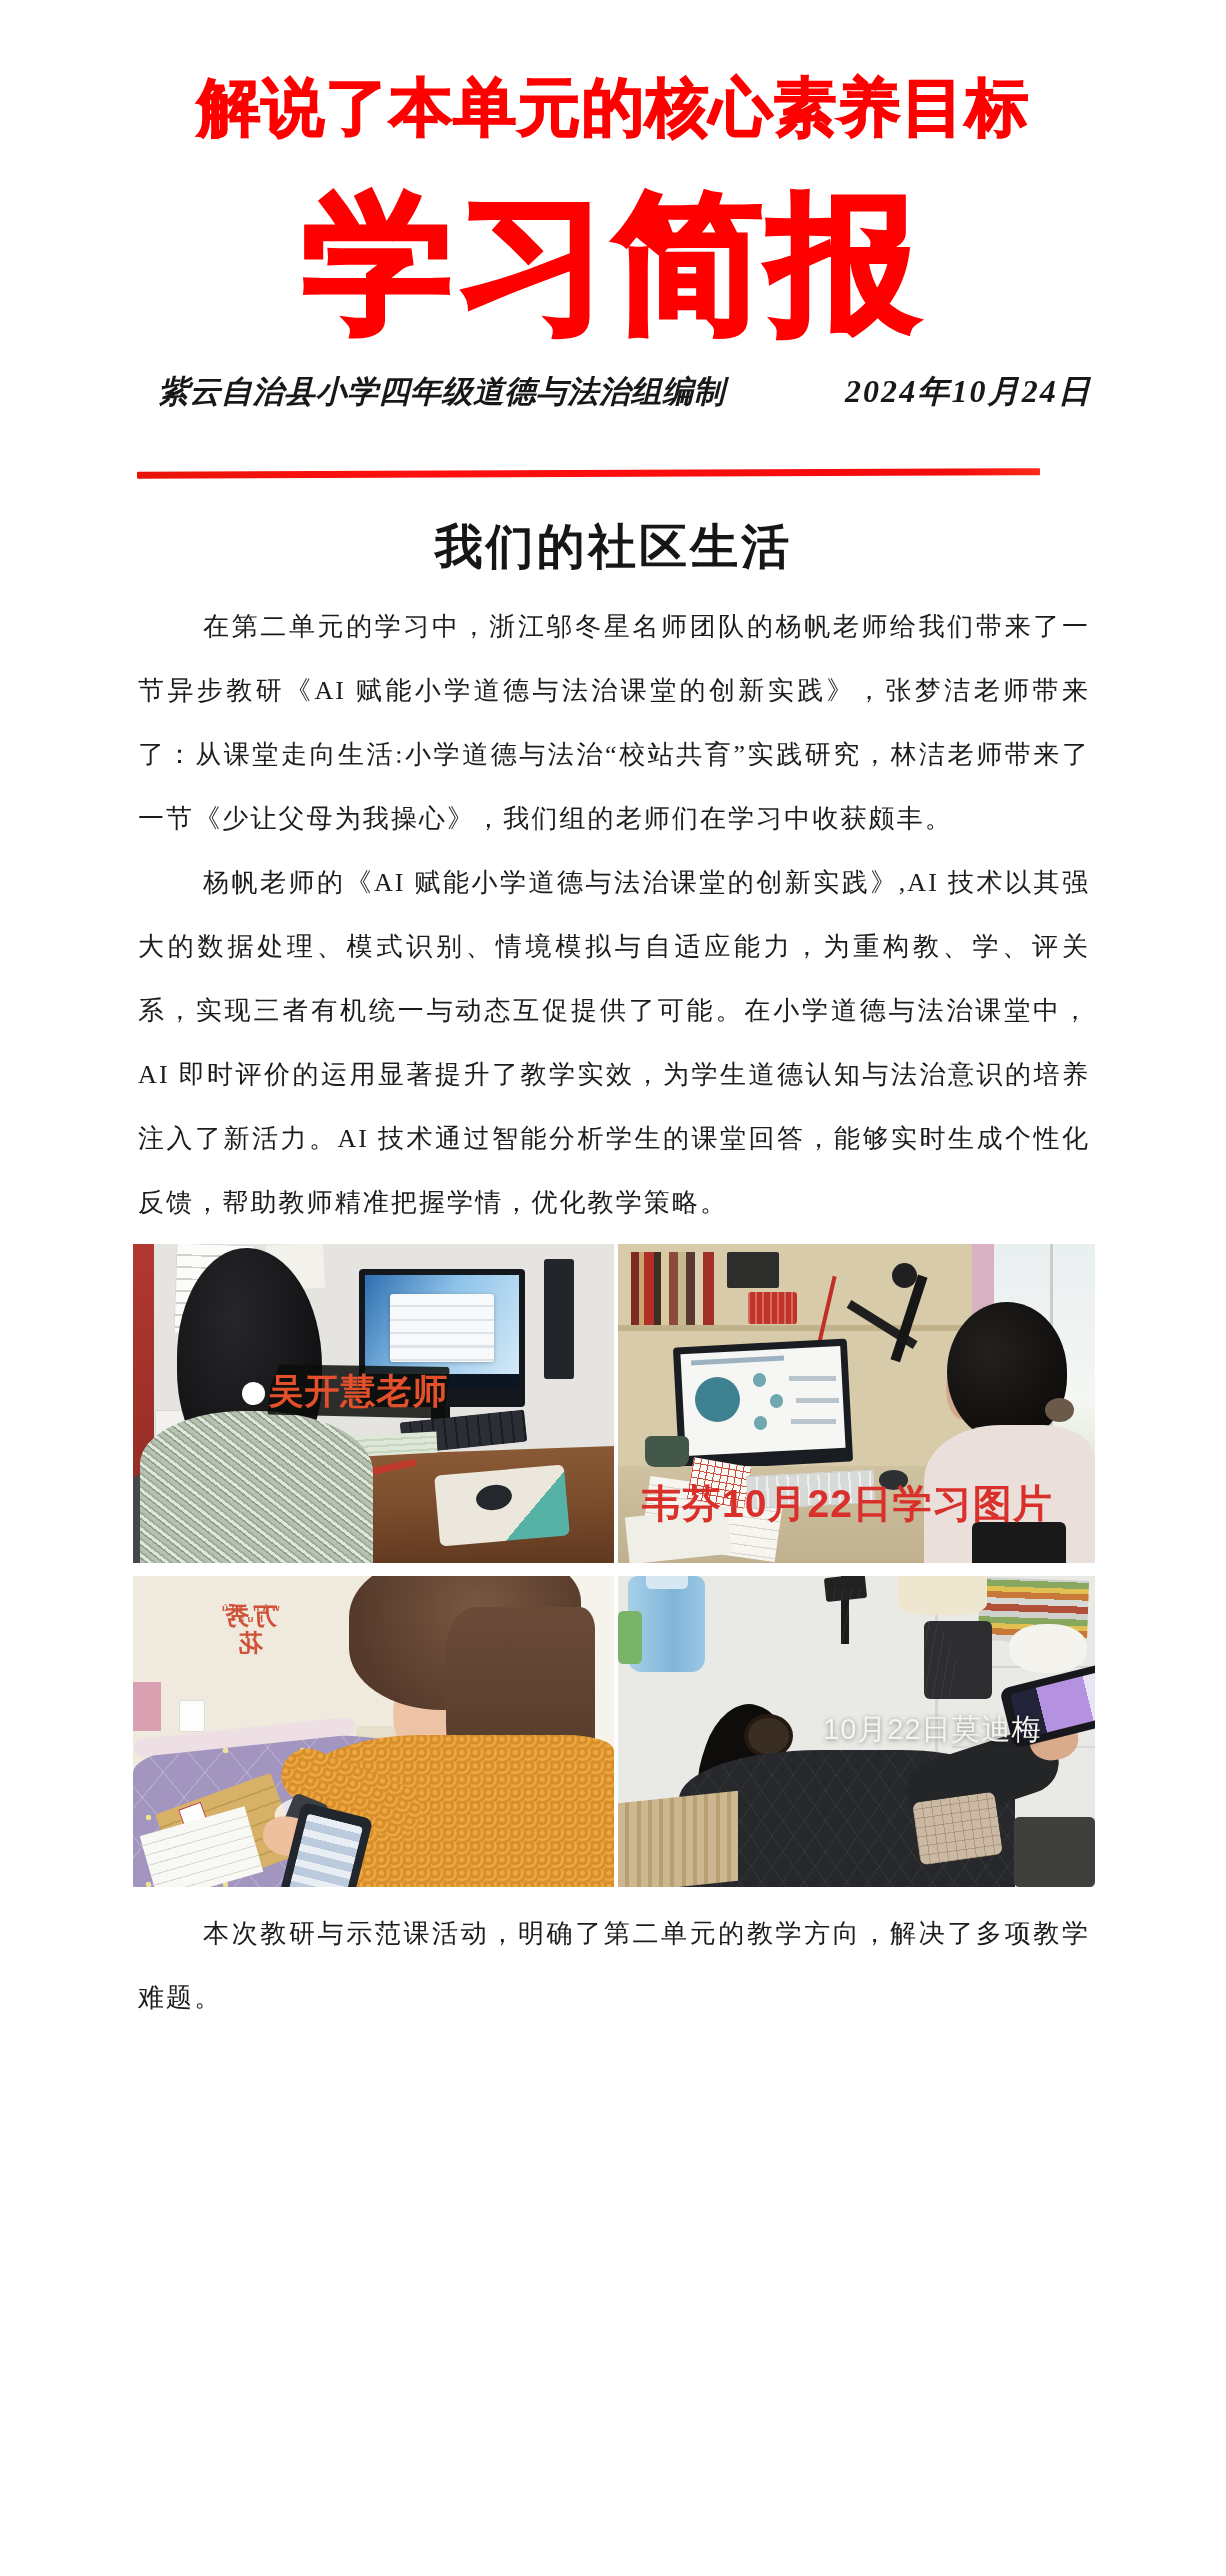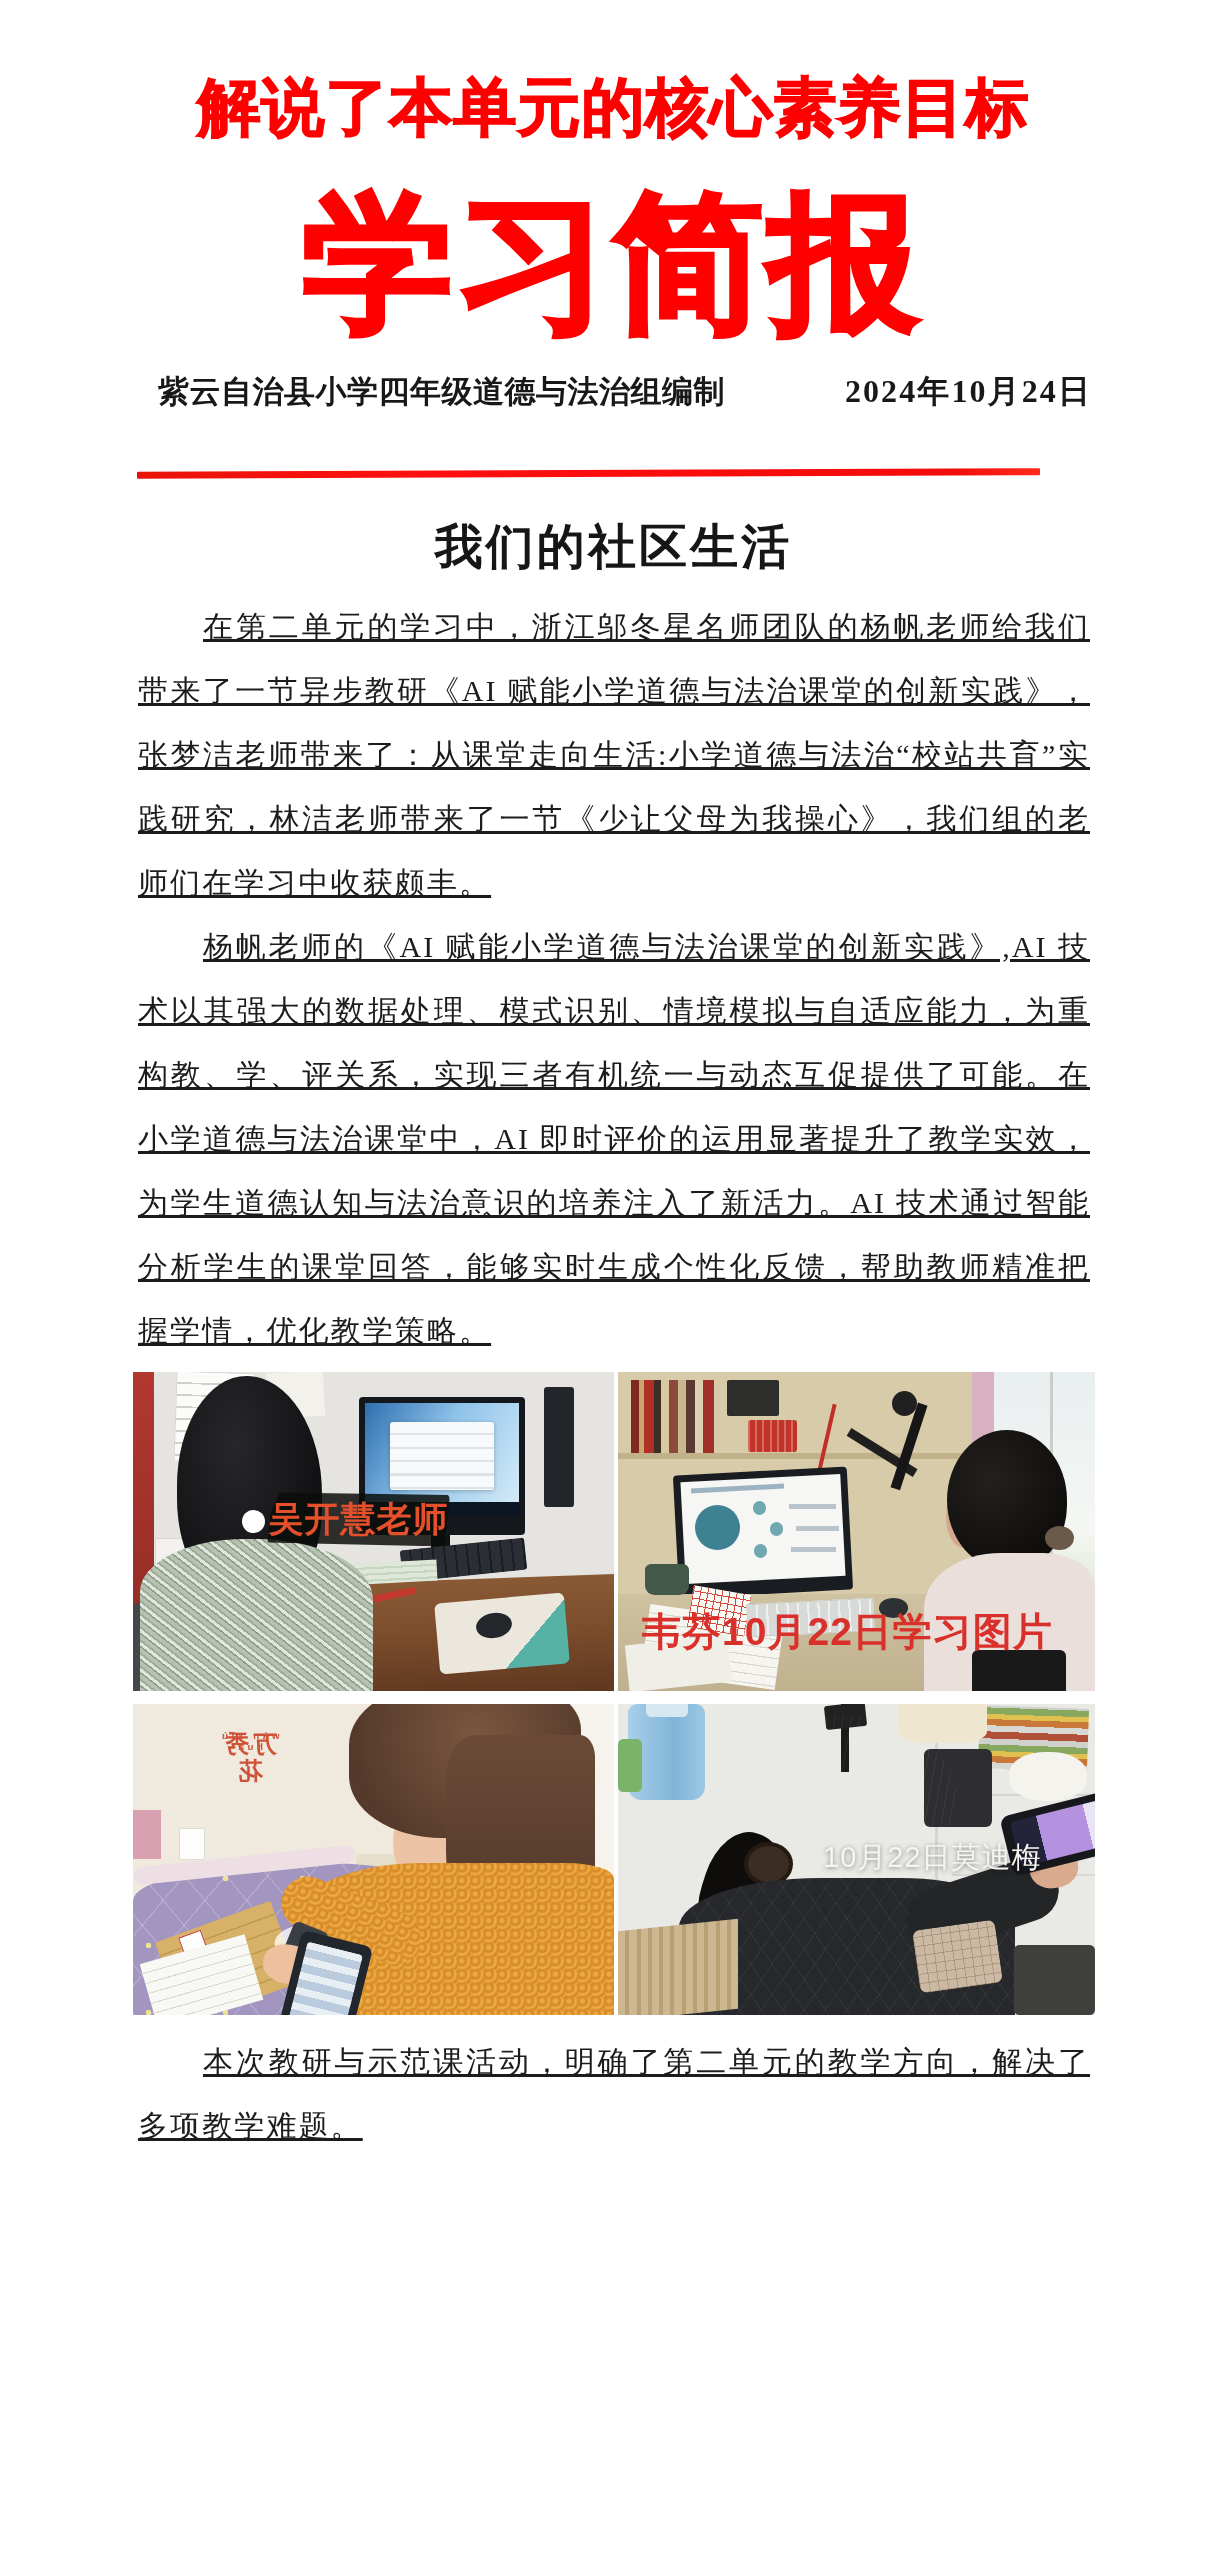--- a/index.html
+++ b/index.html
@@ -13,40 +13,39 @@
     font-size:63px; font-weight:bold; letter-spacing:1px;
     color:#fe0000; -webkit-text-stroke:1.5px #fe0000;
   }
   .bulletin-title{
     margin:49px 0 0; text-align:center; line-height:1;
     font-size:150px; font-weight:bold; letter-spacing:5.2px;
     color:#fe0000; -webkit-text-stroke:4.1px #fe0000;
   }
   .meta-row{
     display:flex; justify-content:space-between; align-items:baseline;
-    margin:31px 135px 0 158px; font-weight:bold;
+    margin:31px 135px 0 158px; font-weight:bold;font-style:italic;
   }
   .compiler{font-size:31px; letter-spacing:0.5px;}
   .issue-date{font-size:32px; letter-spacing:2.1px;}
   .red-divider{
     position:relative; margin:56px 0 0 137px; width:903px; height:6.7px;
     background:linear-gradient(90deg,#e81408,#ff0f0f 30%,#f40b0b 90%,#ff2a1a);
     transform:rotate(-0.22deg); border-radius:1px;
   }
   
   .article-title{
     margin:44px 0 0; text-align:center; line-height:1.1;
     font-size:48px; font-weight:bold; letter-spacing:3.1px; color:#161616;
   }
   .article-body{margin:21.6px 137px 0 138px;}
   .article-body p{
-    margin:0; font-size:30px; line-height:64px; letter-spacing:2.1px;
+    margin:0; font-size:26px; line-height:64px; letter-spacing:2.1px;
     text-align:justify; text-justify:inter-character; text-indent:65px;
     color:#1c1c1c;
-    text-decoration:underline;
   }
   
   .photo-grid{
     margin:9.3px 0 0 133px; width:962px;
     display:grid; grid-template-columns:481px 477px; grid-template-rows:319px 311px;
     gap:12.4px 4.1px;
   }
   .photo{position:relative; overflow:hidden; background:#e6e4e0;}
   .photo *{position:absolute;}
   .caption-sans{font-family:"Liberation Sans", sans-serif; position:absolute;}

